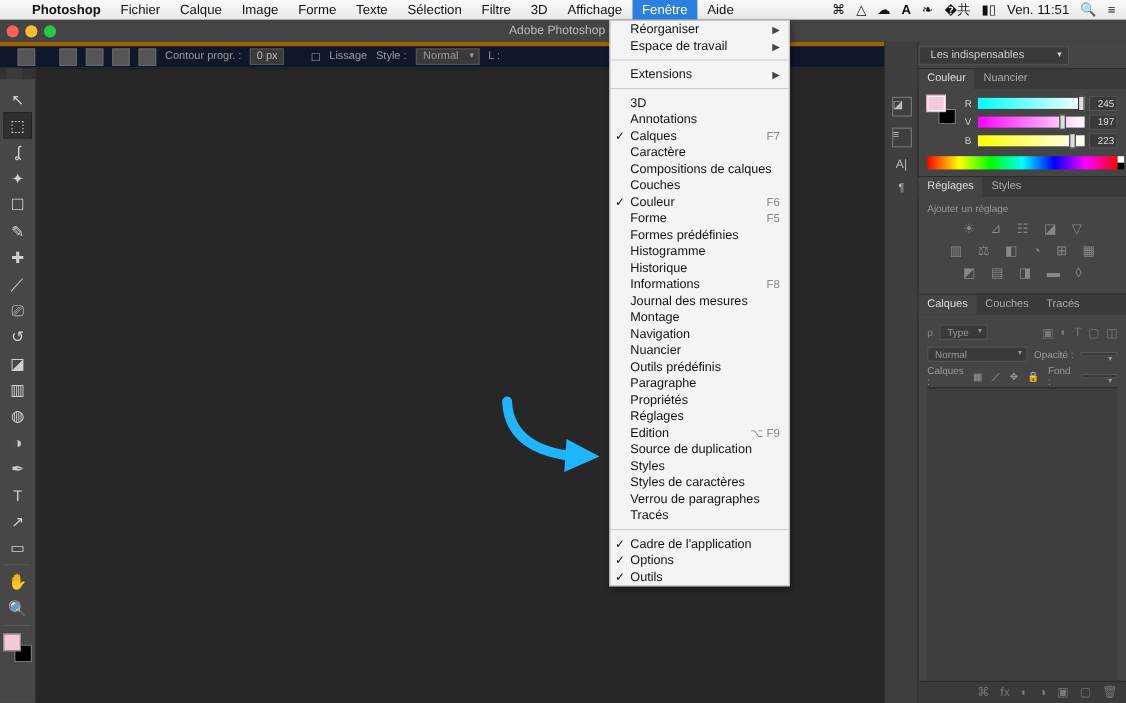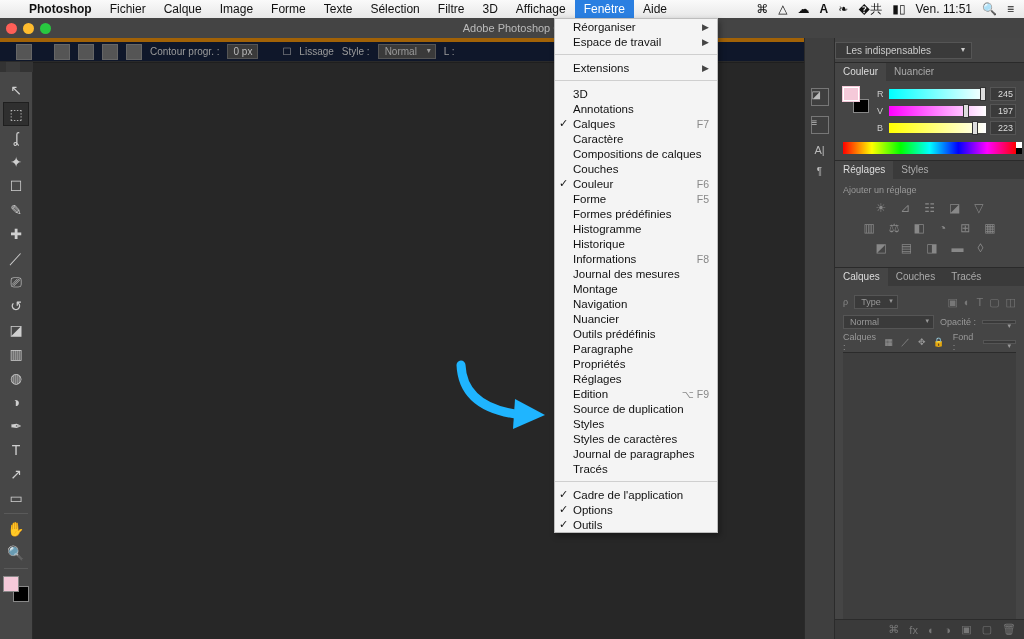--- a/index.html
+++ b/index.html
@@ -444,21 +444,21 @@
     <div class="dmi">
       <span>Source de duplication</span>
     </div>
     <div class="dmi">
       <span>Styles</span>
     </div>
     <div class="dmi">
       <span>Styles de caractères</span>
     </div>
     <div class="dmi">
-      <span>Journal de paragraphes</span>
+      <span>Verrou de paragraphes</span>
     </div>
     <div class="dmi">
       <span>Tracés</span>
     </div>
     <div class="dsep"></div>
     <div class="dmi">
       <span class="chk">✓</span>
       <span>Cadre de l'application</span>
     </div>
     <div class="dmi">

